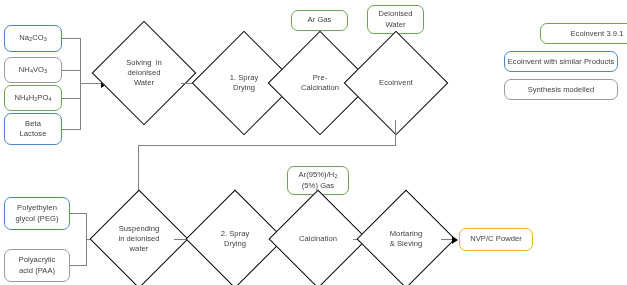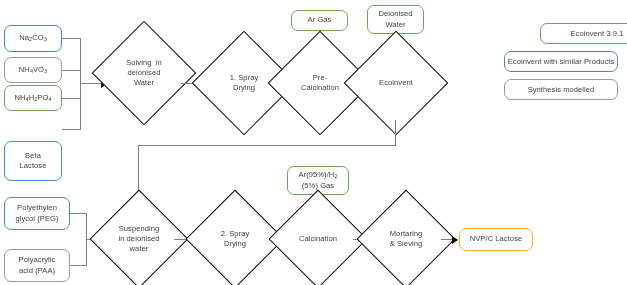--- a/index.html
+++ b/index.html
@@ -118,21 +118,21 @@
 
   <div class="rbox blue" style="left:4px; top:25px; width:58px; height:27px;">
     <span class="txt">Na<sub>2</sub>CO<sub>3</sub></span>
   </div>
   <div class="rbox grey" style="left:4px; top:57px; width:58px; height:26px;">
     <span class="txt">NH<sub>4</sub>VO<sub>3</sub></span>
   </div>
   <div class="rbox green" style="left:4px; top:85px; width:58px; height:26px;">
     <span class="txt">NH<sub>4</sub>H<sub>2</sub>PO<sub>4</sub></span>
   </div>
-  <div class="rbox blue" style="left:4px; top:113px; width:58px; height:40px;margin-top:28px;">
+  <div class="rbox blue" style="left:4px; top:113px; width:58px; height:32px;">
     <span class="txt">Beta<br>Lactose</span>
   </div>
 
   <div class="ln h" style="left:62px; top:38px;  width:19px;"></div>
   <div class="ln h" style="left:62px; top:70px;  width:19px;"></div>
   <div class="ln h" style="left:62px; top:98px;  width:19px;"></div>
   <div class="ln h" style="left:62px; top:129px; width:19px;"></div>
 
   <div class="ln v" style="left:80px; top:38px; height:92px;"></div>
 
@@ -228,21 +228,21 @@
 
   <div class="diamond" style="left:371px; top:204px; width:70px; height:70px;">
     <div class="shape"></div>
     <div class="label">Mortaring<br>&amp; Sieving</div>
   </div>
 
   <div class="ln h" style="left:441px; top:239px; width:16px;"></div>
   <div class="arrow right" style="left:452px; top:235.5px;"></div>
 
   <div class="rbox orange" style="left:459px; top:228px; width:74px; height:23px;">
-    <span class="txt">NVP/C Lactose</span>
+    <span class="txt">NVP/C Powder</span>
   </div>
 
   <div class="legend-item green" style="left:504px; top:23px; width:114px; height:21px;margin-left:36px;">
     <span>Ecoinvent 3.9.1</span>
   </div>
   <div class="legend-item blue" style="left:504px; top:51px; width:114px; height:21px;">
     <span>Ecoinvent with similar Products</span>
   </div>
   <div class="legend-item grey" style="left:504px; top:79px; width:114px; height:21px;">
     <span>Synthesis modelled</span>

